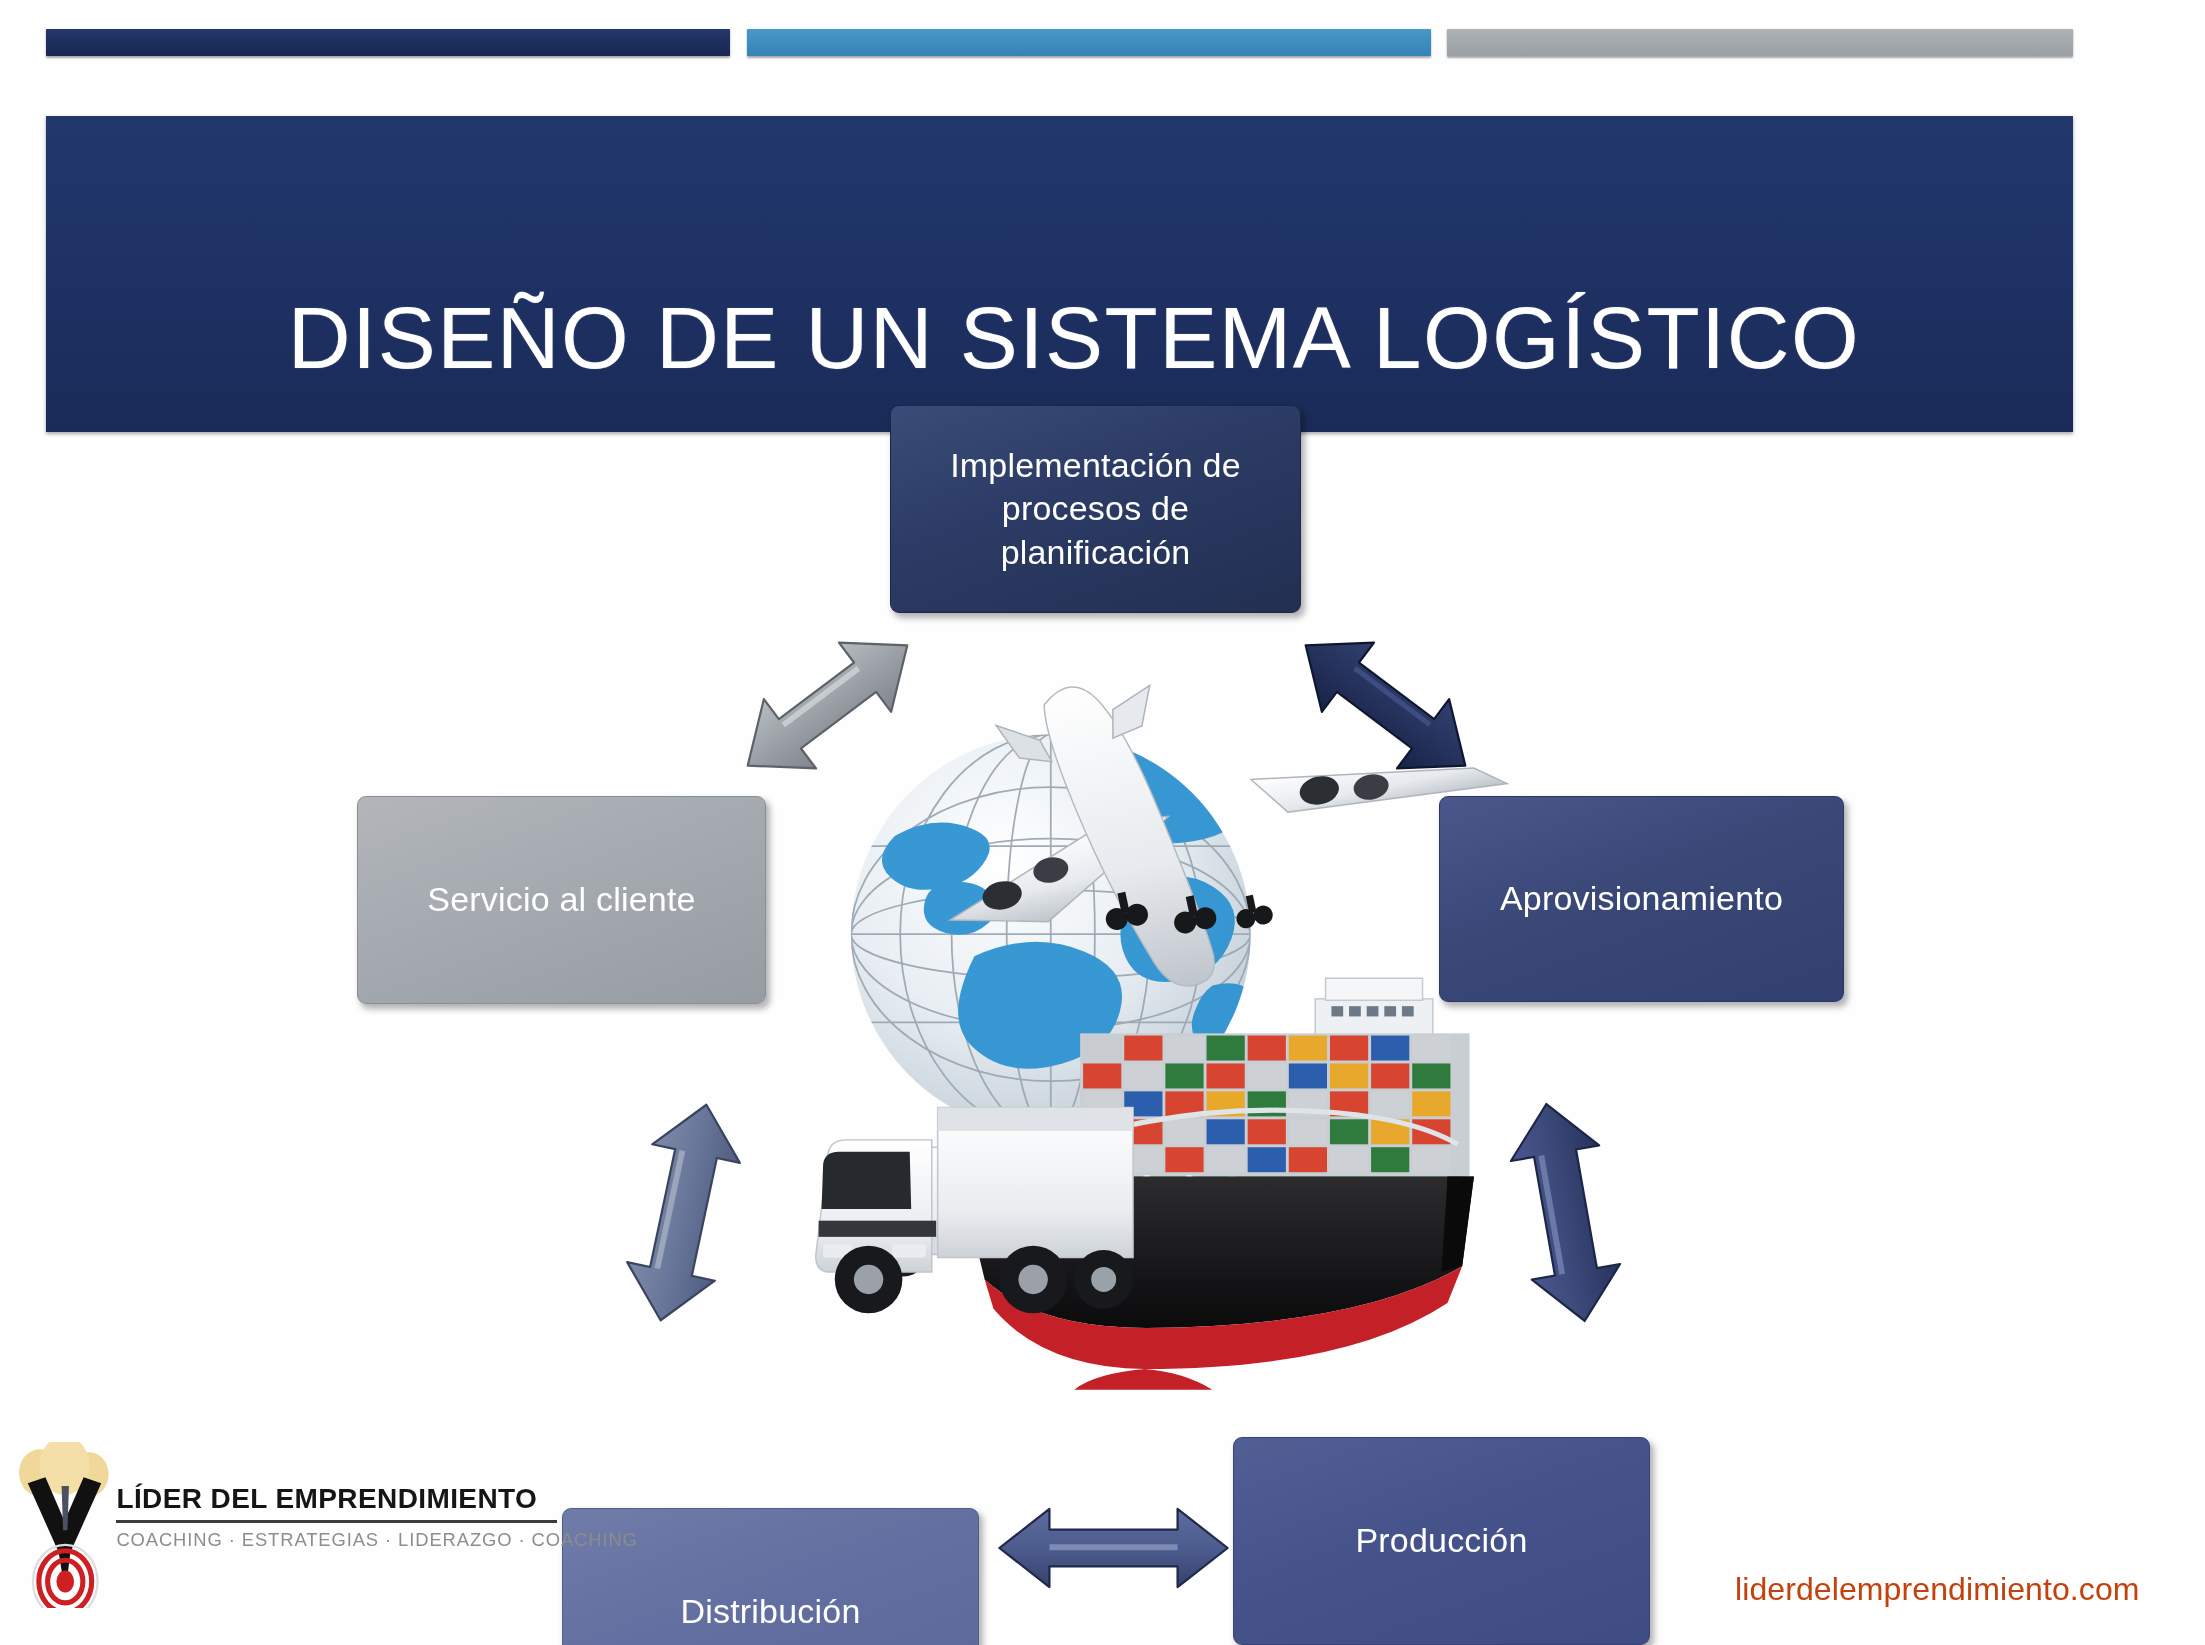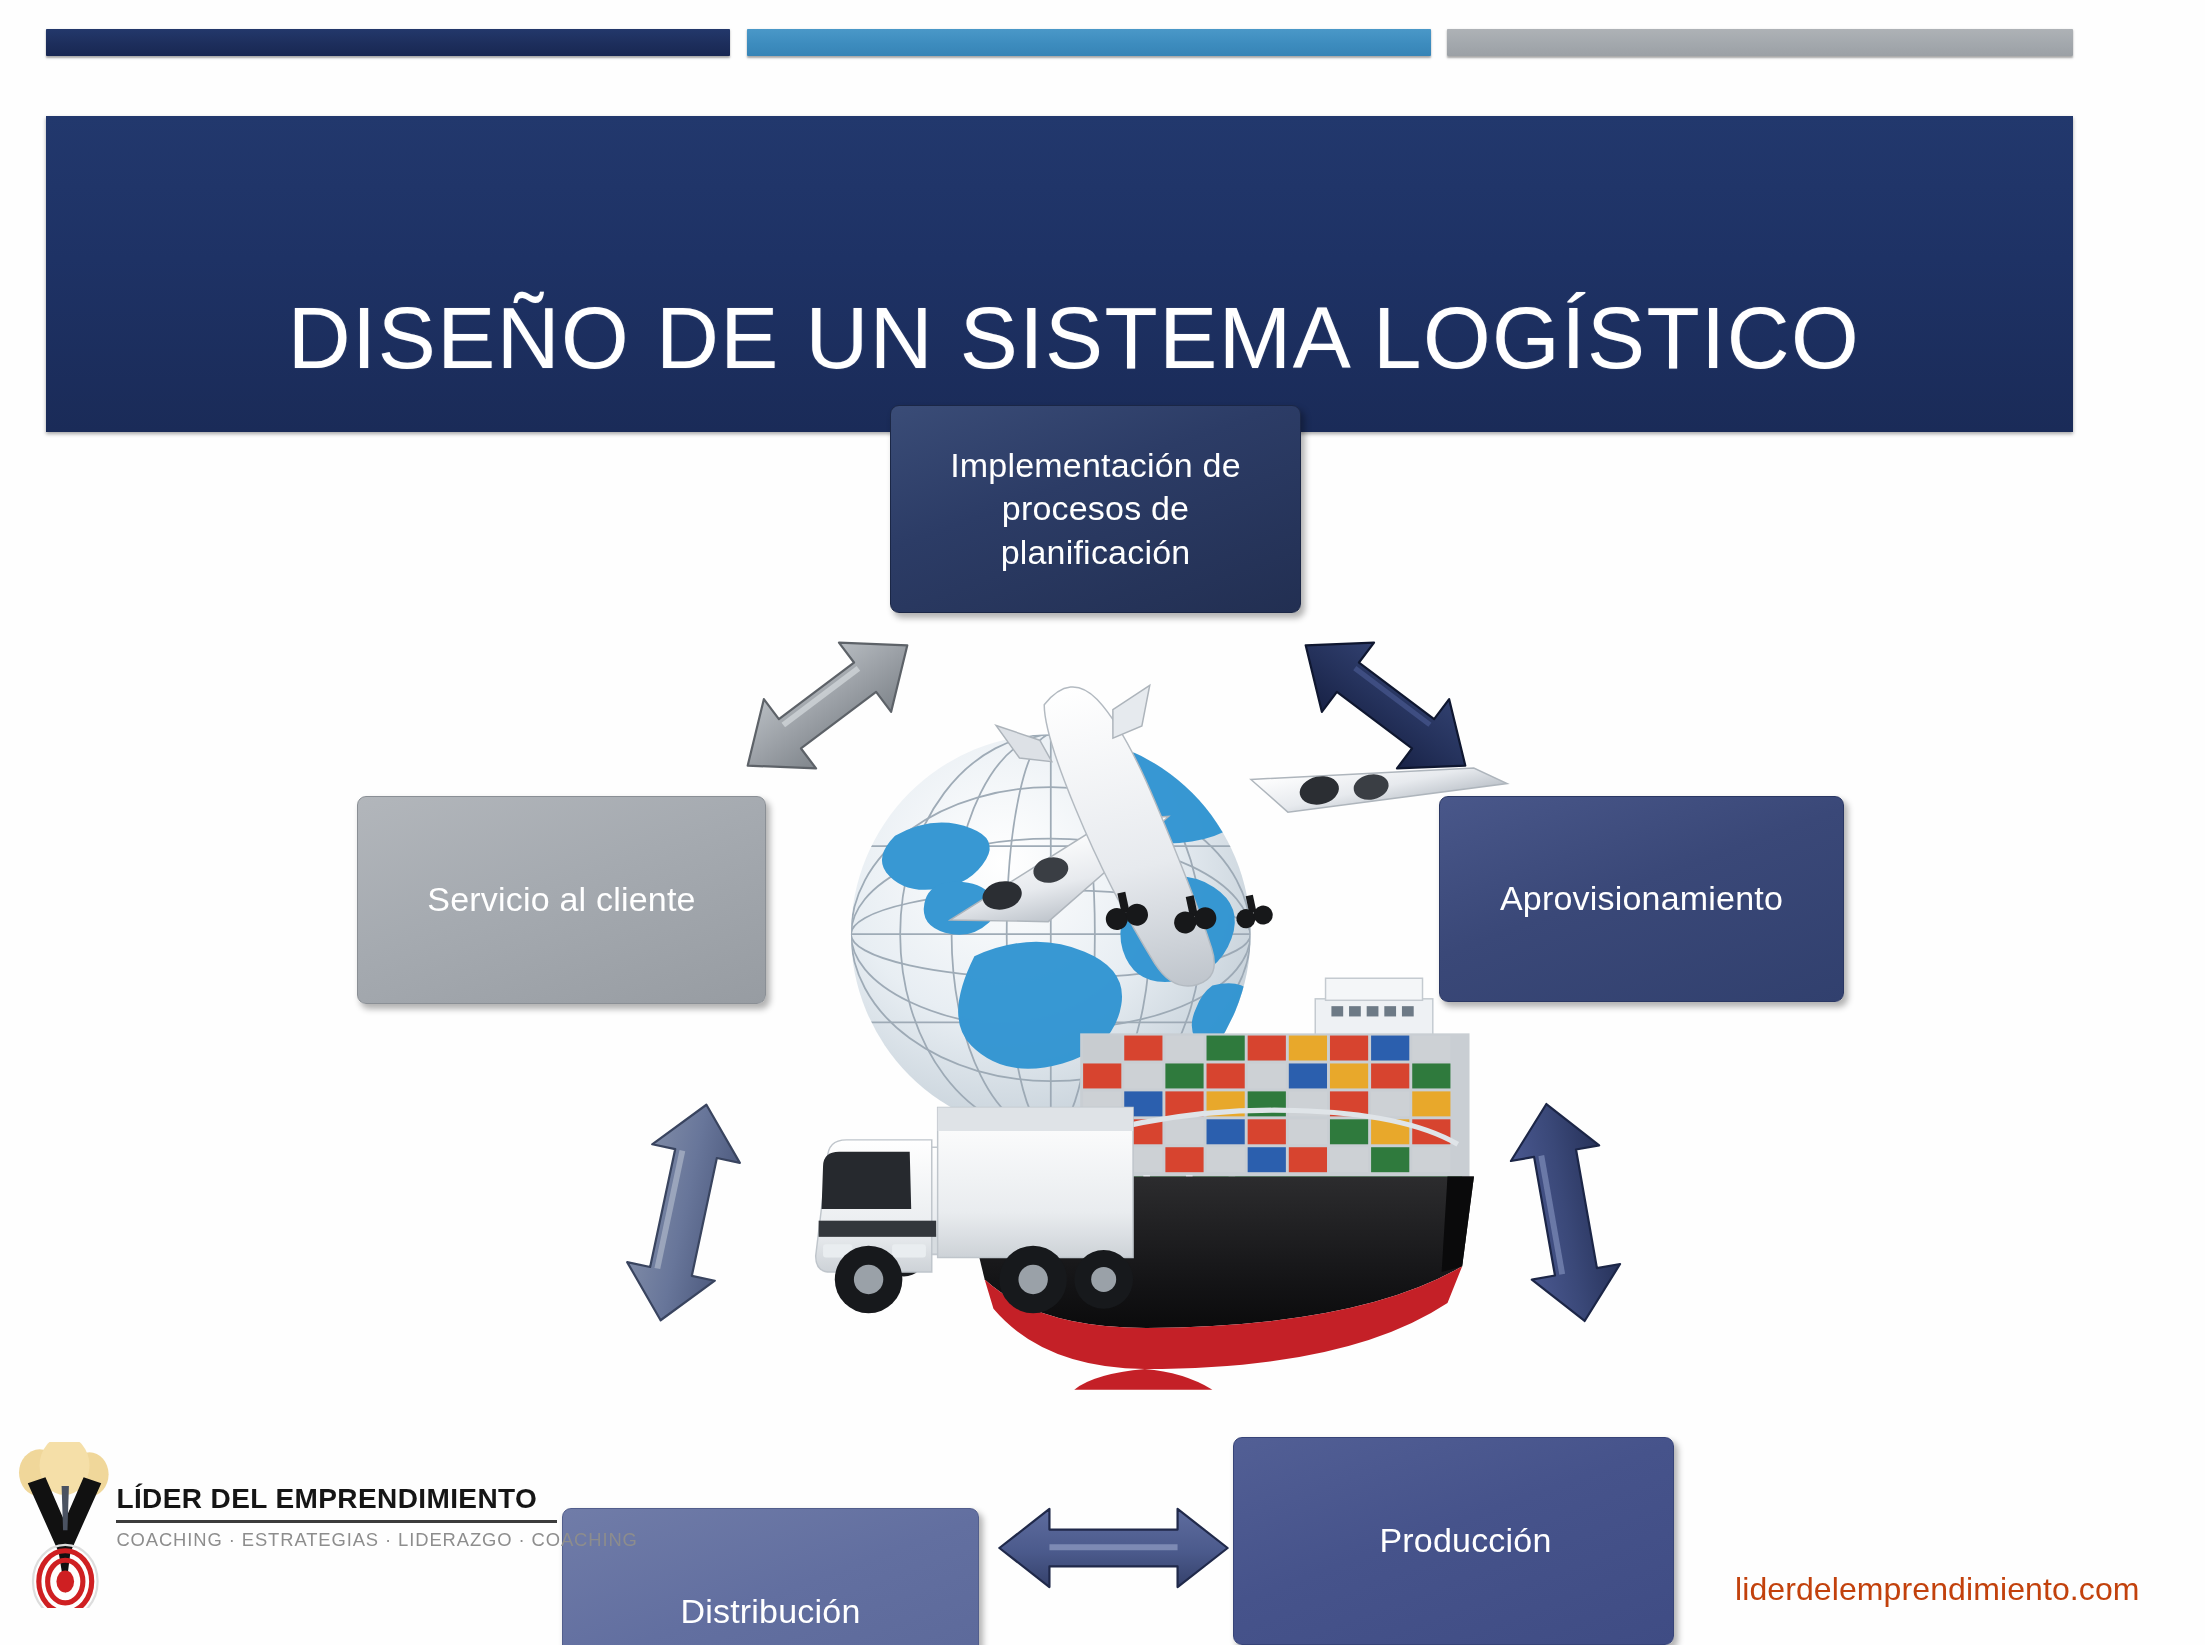--- a/index.html
+++ b/index.html
@@ -125,21 +125,20 @@
     background: linear-gradient(160deg, #707ca8 0%, #626fa0 45%, #5a6798 100%);
     border: 0.7px solid #525e8c;
   }
   #box-produccion {
     left: 1233px;
     top: 1437px;
     width: 415px;
     height: 206px;
     background: linear-gradient(160deg, #525f95 0%, #46538b 45%, #3f4c84 100%);
     border: 0.7px solid #374478;
-    padding-left: 24px;
   }
 
   
   .arrow-wrap {
     position: absolute;
   }
   .arrow-wrap svg {
     display: block;
     overflow: visible;
   }

